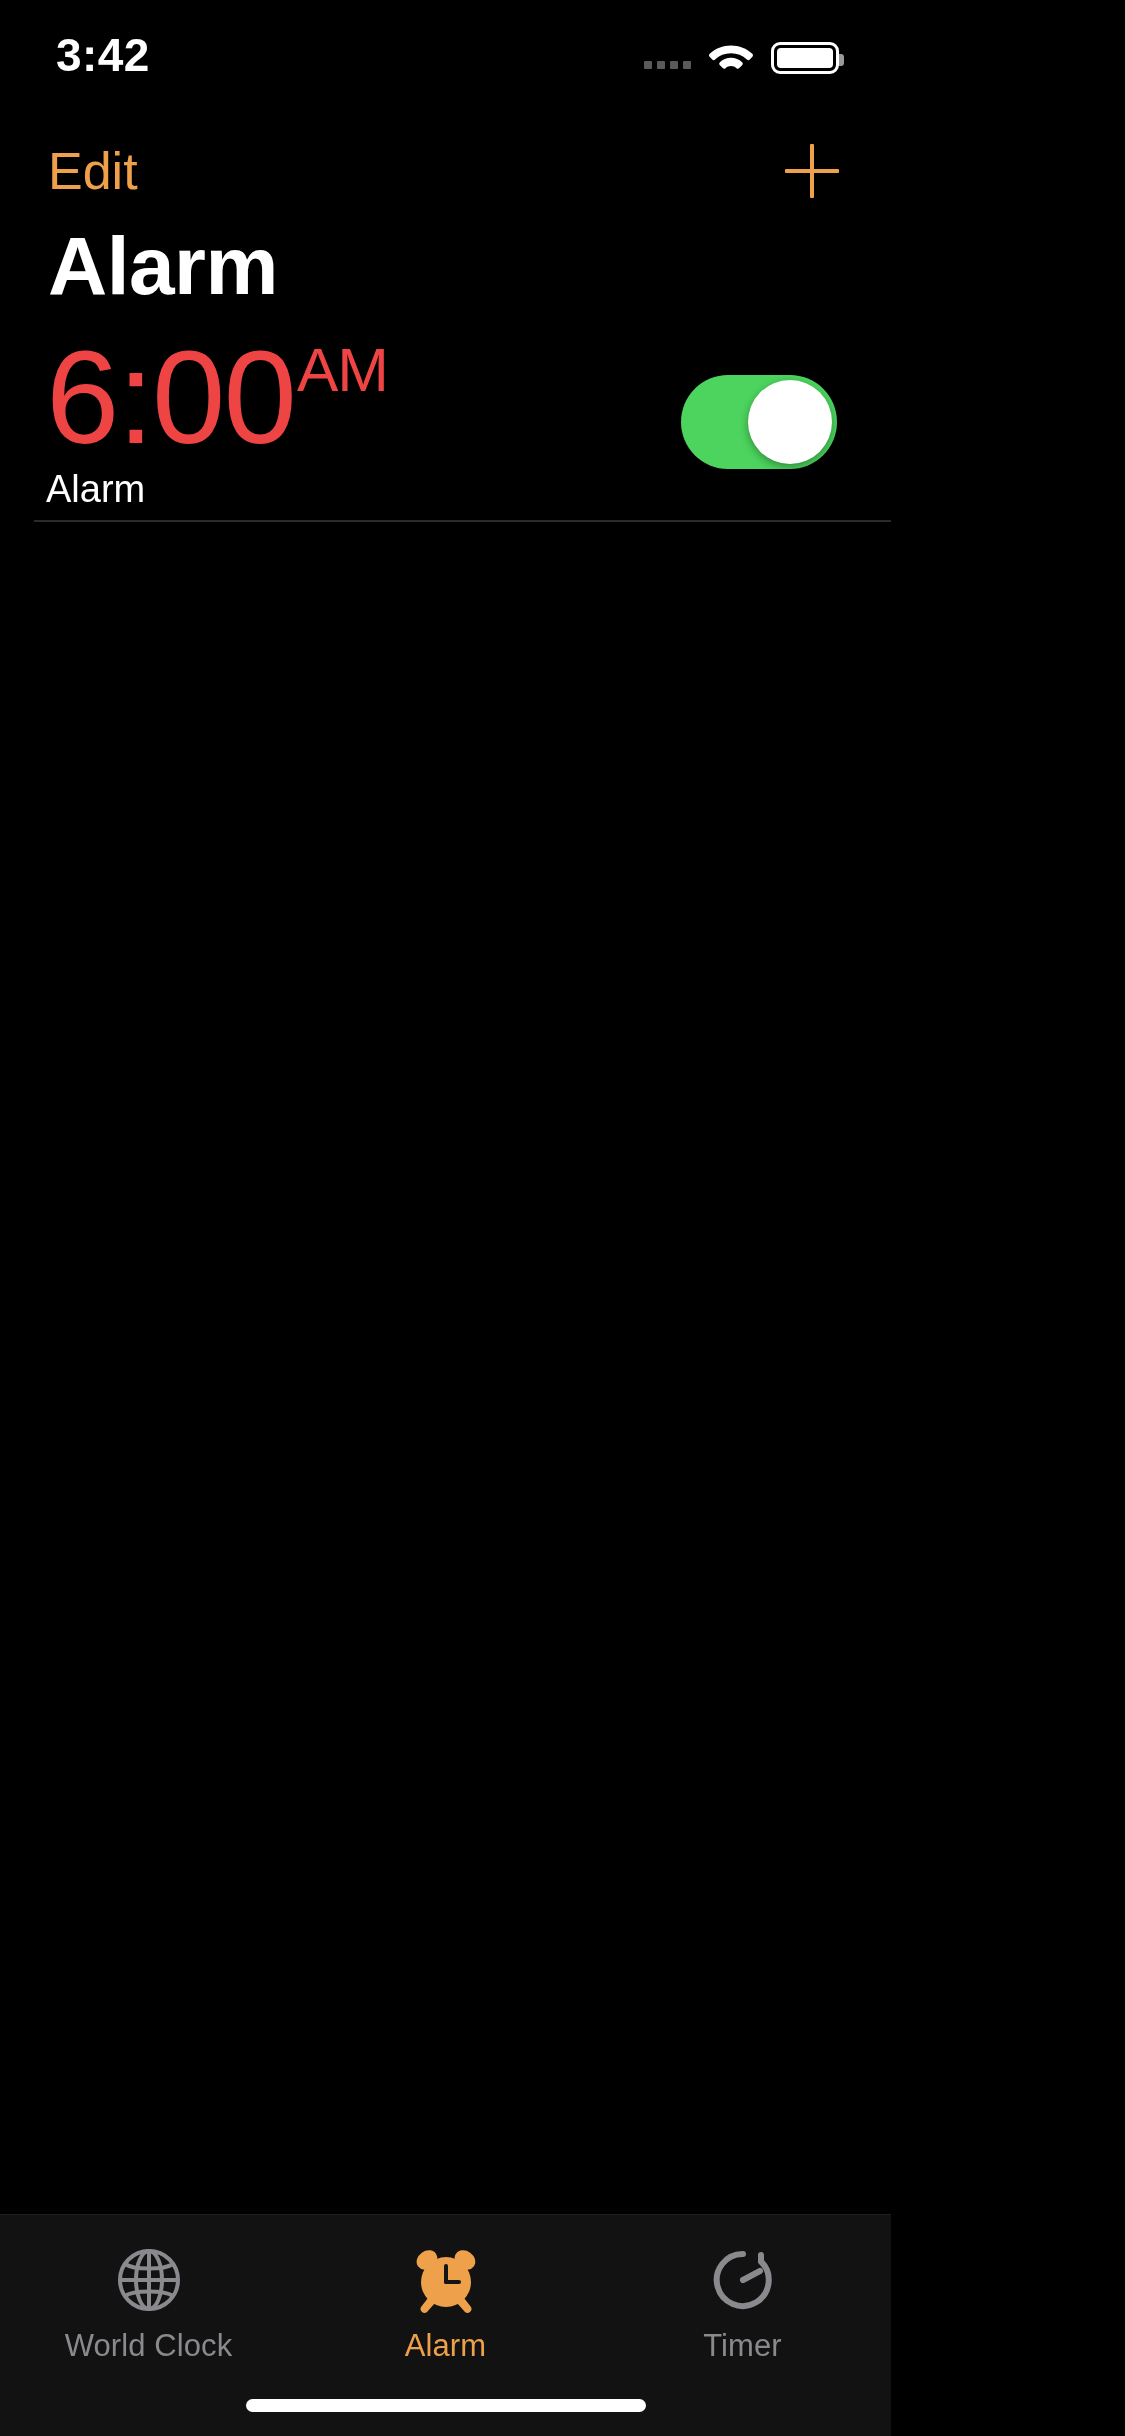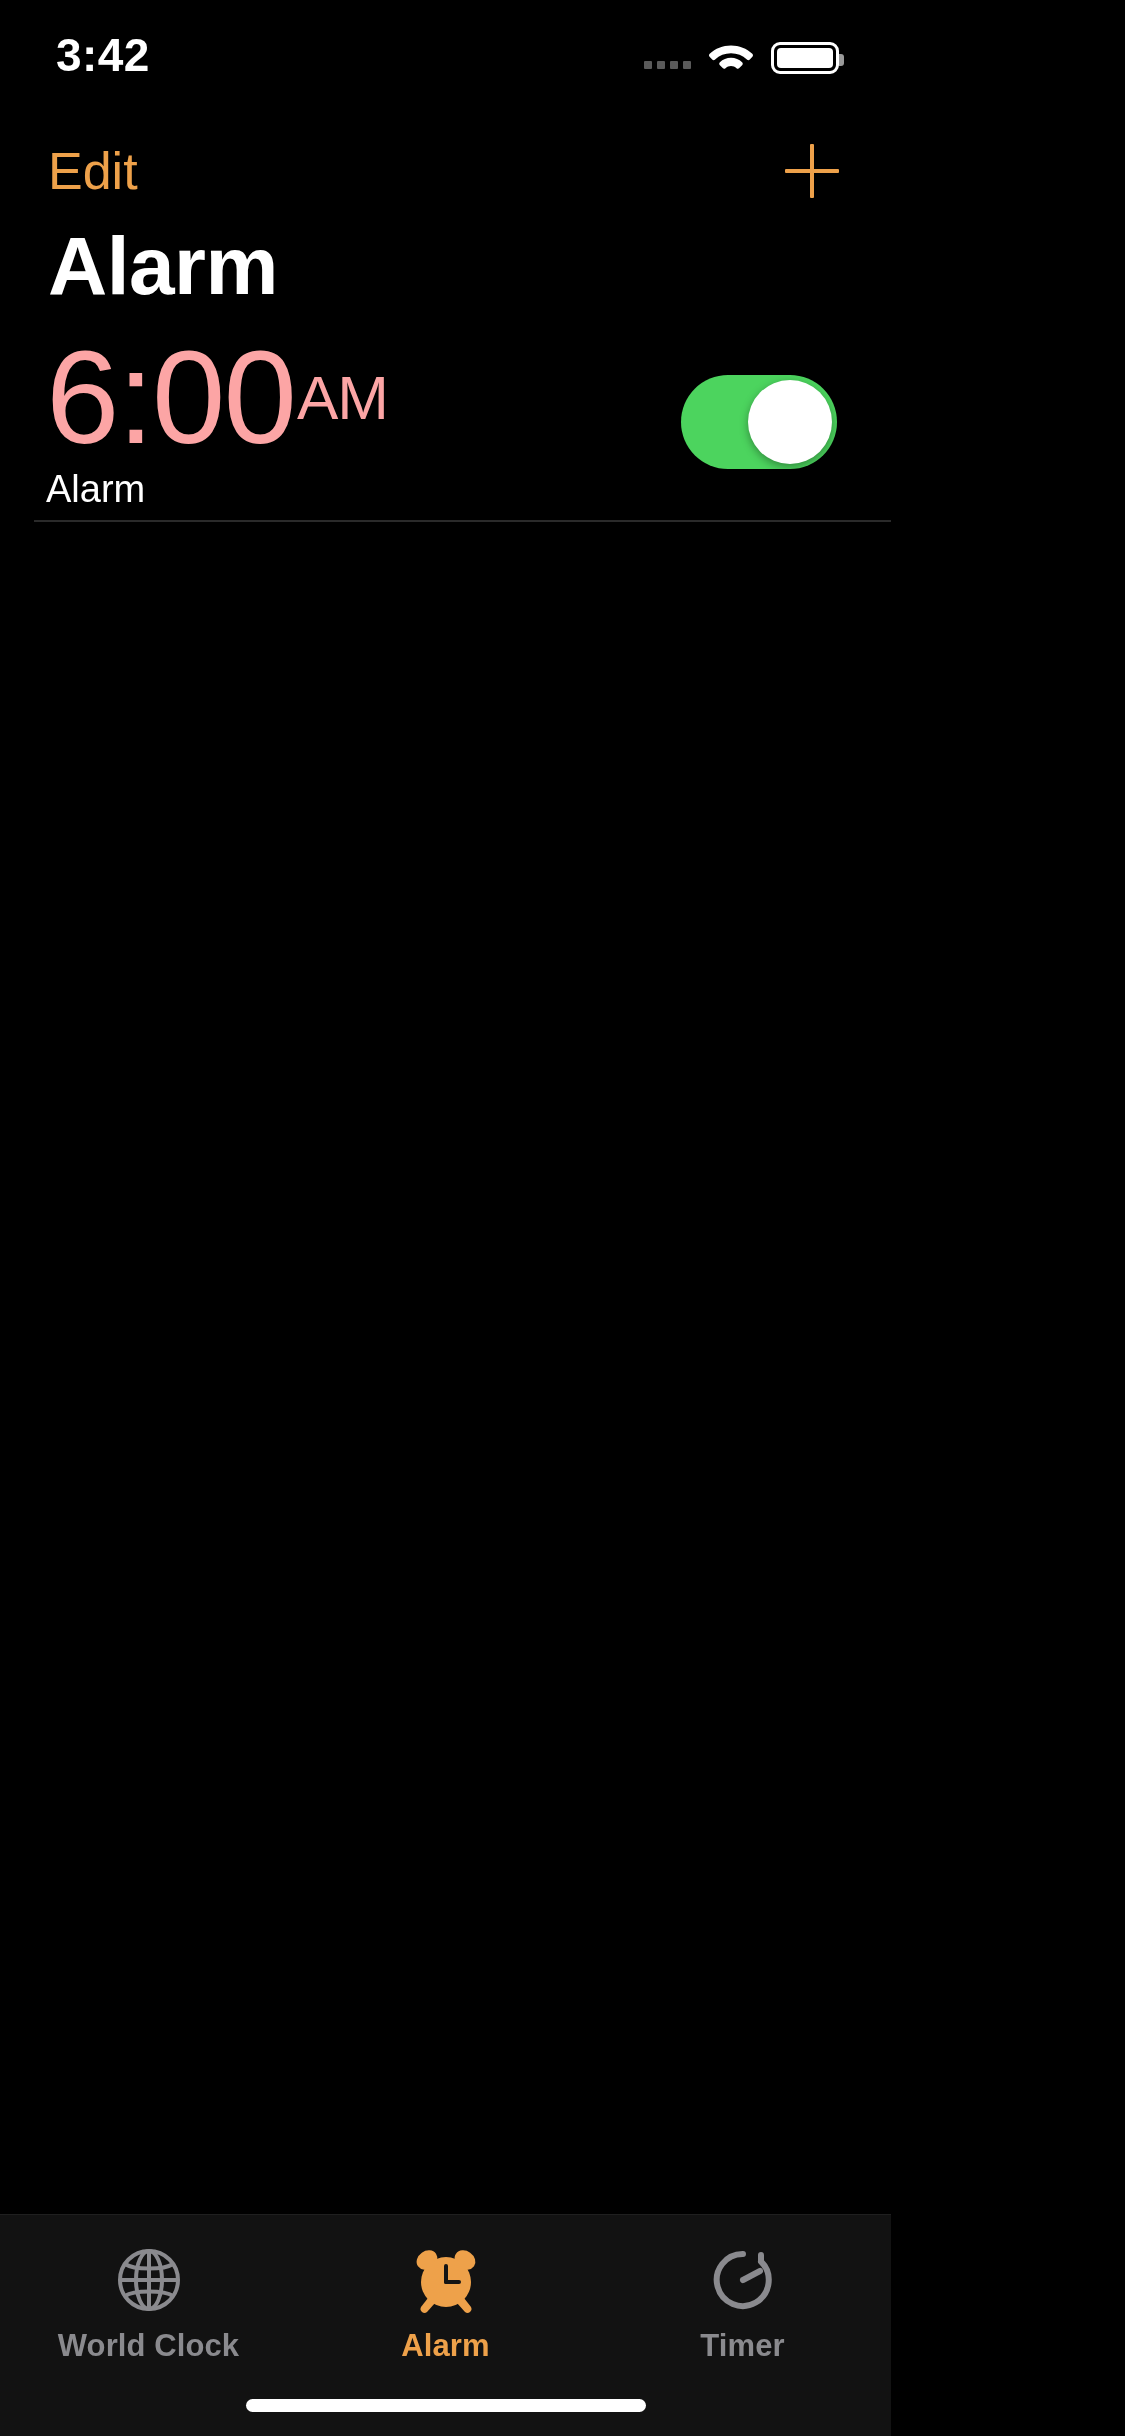--- a/index.html
+++ b/index.html
@@ -153,22 +153,22 @@
     background:#2a2a2a;
   }
   .alarm-info{
     display:flex;
     flex-direction:column;
     justify-content:center;
     padding-top:4px;
   }
   .alarm-time-line{
     display:flex;
-    align-items:center;
-    color:#fca5a5;
+    align-items:flex-start;
+    color:#ef4444;
   }
   .alarm-time{
     font-size:132px;
     font-weight:300;
     line-height:118px;
     letter-spacing:-2px;
   }
   .alarm-meridiem{
     font-size:62px;
     font-weight:300;
@@ -215,21 +215,20 @@
   .tab-item{
     flex:1 1 0;
     display:flex;
     flex-direction:column;
     align-items:center;
     justify-content:flex-start;
     gap:10px;
     cursor:pointer;
     background:none;border:none;
     font-family:"Liberation Sans", sans-serif;
-    font-weight:bold;
   }
   .tab-icon{
     width:78px; height:78px;
     display:flex;
     align-items:center;
     justify-content:center;
   }
   .tab-label{
     font-size:31px;
     line-height:34px;

